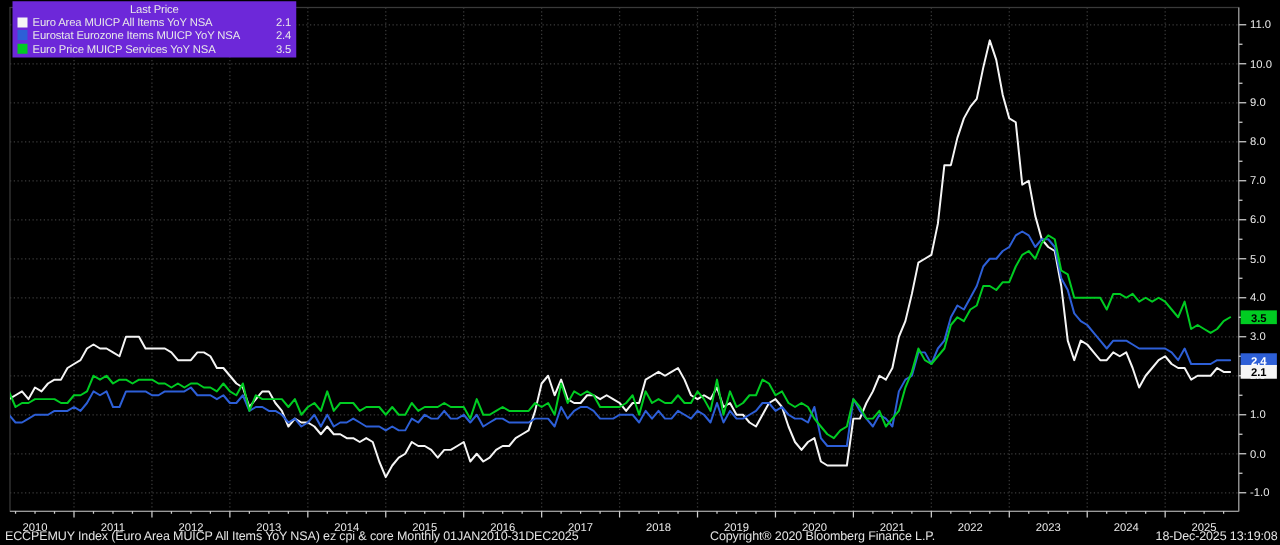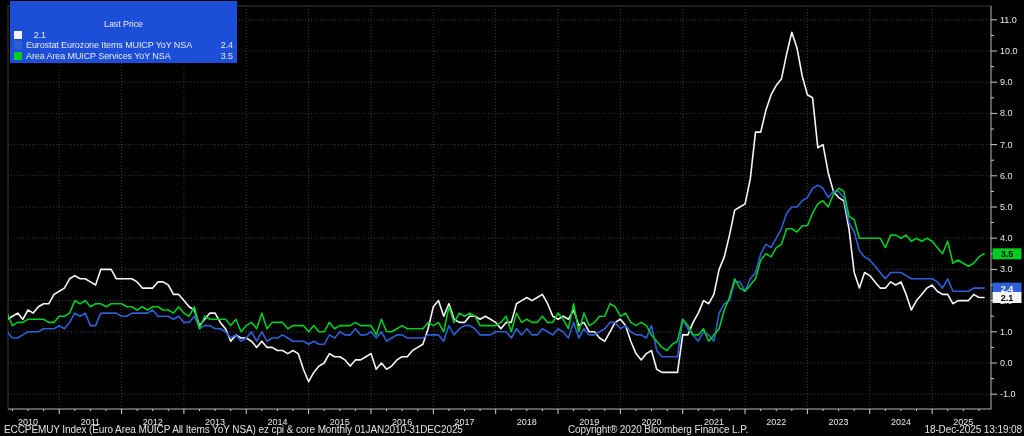--- a/index.html
+++ b/index.html
@@ -1,21 +1,21 @@
 <!DOCTYPE html>
 <html><head>
 <meta charset="utf-8">
 <style>
   html,body{margin:0;padding:0;}
   body{width:1024px;height:436px;background:#000;overflow:hidden;
        font-family:"Liberation Sans",sans-serif;}
   .stage{position:relative;width:1024px;height:436px;background:#000;}
   #chart-svg{position:absolute;left:0;top:0;}
-  .legend{position:absolute;left:10px;top:1px;width:219px;background:#1d4ed8;
-          color:#e9e9e9;font-size:9px;line-height:10.5px;padding:18px 4px 2px;
+  .legend{position:absolute;left:10px;top:1px;width:219px;background:#6d28d9;
+          color:#e9e9e9;font-size:9px;line-height:10.5px;padding:1px 4px 2px;
           z-index:2;letter-spacing:-0.1px;white-space:nowrap;}
   .legend .title{text-align:center;}
   .lrow{display:flex;align-items:center;gap:4px;}
   .sw{width:8px;height:8px;flex:0 0 8px;display:inline-block;}
   .lbl{flex:1;overflow:hidden;}
   .val{text-align:right;min-width:20px;}
   .footer{position:absolute;left:0;right:0;bottom:0;height:11px;font-size:10px;
           color:#e2e2e2;z-index:2;letter-spacing:-0.1px;white-space:nowrap;}
   .footer .fl{position:absolute;left:4px;bottom:1px;}
   .footer .fc{position:absolute;left:568px;bottom:1px;}
@@ -205,30 +205,31 @@
           <text x="1007" y="300.98" fill="#000000" font-size="9" font-weight="bold" text-anchor="middle" font-family="&quot;Liberation Sans&quot;, sans-serif">2.1</text>
         </g>
       </svg>
   </div>
 
   <div class="legend">
     <div class="title">Last Price</div>
     <div id="legend-rows">
         <div class="lrow">
           <span class="sw" style="background: rgb(245, 245, 245);"></span>
+          <span class="lbl">Euro Area MUICP All Items YoY NSA</span>
           <span class="val">2.1</span>
         </div>
         <div class="lrow">
           <span class="sw" style="background: rgb(45, 95, 215);"></span>
           <span class="lbl">Eurostat Eurozone Items MUICP YoY NSA</span>
           <span class="val">2.4</span>
         </div>
         <div class="lrow">
           <span class="sw" style="background: rgb(0, 204, 34);"></span>
-          <span class="lbl">Area Area MUICP Services YoY NSA</span>
+          <span class="lbl">Euro Price MUICP Services YoY NSA</span>
           <span class="val">3.5</span>
         </div>
       </div>
   </div>
 
   <div class="footer">
     <span class="fl">ECCPEMUY Index (Euro Area MUICP All Items YoY NSA) ez cpi &amp; core Monthly 01JAN2010-31DEC2025</span>
     <span class="fc">Copyright® 2020 Bloomberg Finance L.P.</span>
     <span class="fr">18-Dec-2025 13:19:08</span>
   </div>

